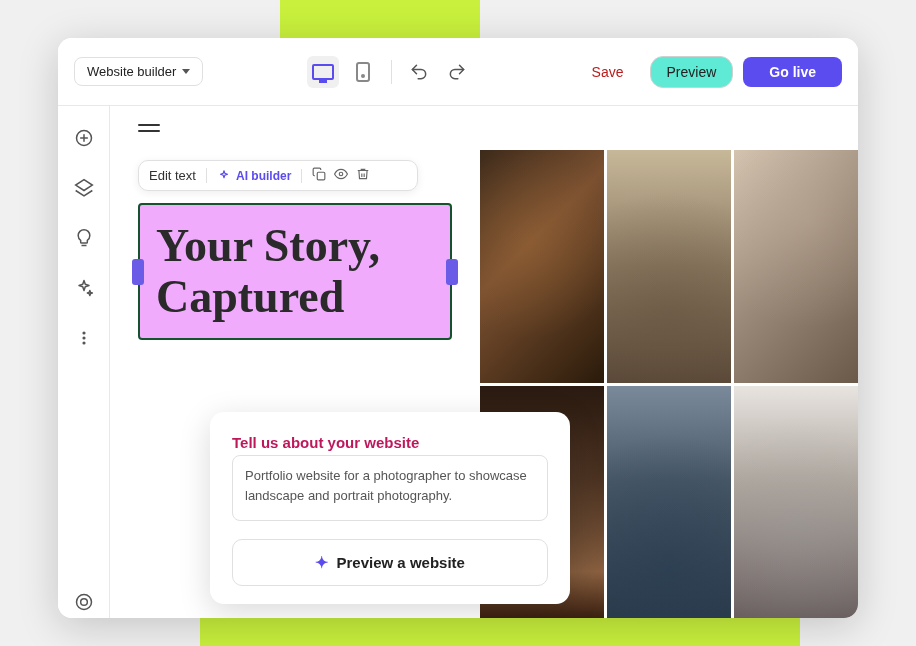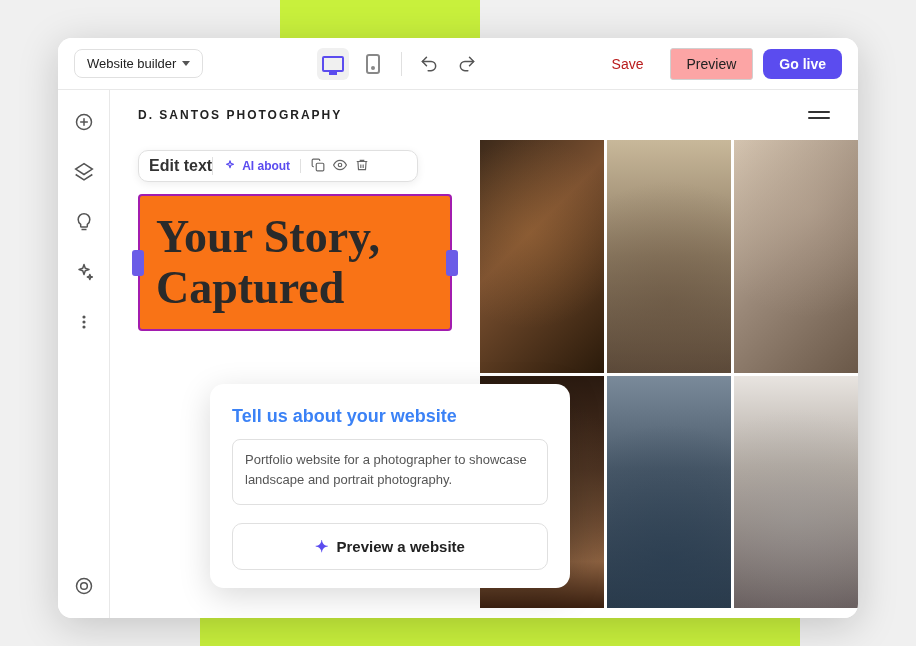--- a/index.html
+++ b/index.html
@@ -49,21 +49,21 @@
       box-shadow: 0 8px 40px rgba(0,0,0,0.18);
       overflow: hidden;
       z-index: 10;
     }
 
     
     .top-bar {
       display: flex;
       align-items: center;
       justify-content: space-between;
-      height: 52px;
+      height: 68px;
       padding: 0 16px;
       background: #fff;
       border-bottom: 1px solid #e8e8e8;
     }
     .top-bar-left {
       display: flex;
       align-items: center;
       gap: 6px;
     }
     .website-builder-btn {
@@ -136,29 +136,29 @@
       background: transparent;
       font-size: 14px;
       font-weight: 500;
       color: #b91c1c;
       cursor: pointer;
       border-radius: 7px;
     }
     .preview-btn {
       padding: 7px 16px;
       border: 1px solid #d0d0d0;
-      background: #fca5a5;
+      background: #5eead4;
       font-size: 14px;
       font-weight: 500;
       color: #222;
       cursor: pointer;
-      border-radius: 3px;
+      border-radius: 13px;
     }
     .golive-btn {
-      padding: 7px 16px;
+      padding: 7px 26px;
       border: none;
       background: #5b4cef;
       color: #fff;
       font-size: 14px;
       font-weight: 600;
       cursor: pointer;
       border-radius: 8px;
     }
 
     
@@ -259,24 +259,24 @@
       gap: 0;
       background: #fff;
       border: 1px solid #e0e0e0;
       border-radius: 10px;
       padding: 6px 10px;
       width: 280px;
       margin-bottom: 12px;
       box-shadow: 0 2px 8px rgba(0,0,0,0.07);
     }
     .toolbar-edit-text {
-      font-size: 16px;
+      font-size: 13px;
       color: #333;
-      font-weight: 700;
-      padding-right: 0;
+      font-weight: 400;
+      padding-right: 10px;
       border-right: 1px solid #e0e0e0;
       cursor: pointer;
     }
     .toolbar-ai-writer {
       display: flex;
       align-items: center;
       gap: 5px;
       padding: 0 10px;
       font-size: 12px;
       font-weight: 600;
@@ -289,25 +289,25 @@
       align-items: center;
       gap: 8px;
       padding-left: 10px;
     }
     .toolbar-icon {
       color: #666;
       font-size: 13px;
       cursor: pointer;
     }
     .text-block {
-      border: 2px solid #a21caf;
+      border: 2px solid #14532d;
       border-radius: 4px;
       padding: 16px;
       position: relative;
-      background: #f97316;
+      background: #f0abfc;
     }
     .resize-handle-left {
       position: absolute;
       left: -8px;
       top: 50%;
       transform: translateY(-50%);
       width: 12px;
       height: 26px;
       background: #6b5ce7;
       border-radius: 3px;
@@ -409,24 +409,24 @@
       bottom: 30px;
       left: 100px;
       width: 360px;
       background: #fff;
       border-radius: 14px;
       box-shadow: 0 8px 32px rgba(0,0,0,0.15);
       padding: 22px 22px 18px 22px;
       z-index: 50;
     }
     .ai-dialog-title {
-      font-size: 18px;
+      font-size: 15px;
       font-weight: 600;
-      color: #3b82f6;
-      margin-bottom: 12px;
+      color: #be185d;
+      margin-bottom: 4px;
     }
     .ai-dialog-textarea {
       width: 100%;
       height: 66px;
       border: 1px solid #e0e0e0;
       border-radius: 8px;
       padding: 10px 12px;
       font-size: 13px;
       color: #555;
       resize: none;
@@ -587,38 +587,37 @@
             <circle cx="12" cy="12" r="9"></circle>
             <circle cx="12" cy="12" r="4"></circle>
           </svg>
       </div>
     </div>
 
     <div class="canvas-area">
       <div class="website-canvas">
 
         <div class="site-header">
-          <div class="site-logo">D. SANTOS PHOTOGRAPHY</div>
           <div class="hamburger">
             <span></span>
             <span></span>
           </div>
         </div>
 
         <div class="content-layout">
 
           <div class="hero-section">
 
             <div class="text-toolbar">
               <span class="toolbar-edit-text">Edit text</span>
               <span class="toolbar-ai-writer">
                 <svg width="14" height="14" viewBox="0 0 24 24" fill="none" stroke="#5b4cef" stroke-width="2">
                   <path d="M12 3l1.5 4.5L18 9l-4.5 1.5L12 15l-1.5-4.5L6 9l4.5-1.5z" stroke-linecap="round" stroke-linejoin="round"></path>
                 </svg>
-                <span>AI about</span>
+                <span>AI builder</span>
               </span>
               <div class="toolbar-icons">
                 <span class="toolbar-icon">
                   <svg width="14" height="14" viewBox="0 0 24 24" fill="none" stroke="currentColor" stroke-width="2">
                       <rect x="9" y="9" width="13" height="13" rx="2"></rect>
                       <path d="M5 15H4a2 2 0 0 1-2-2V4a2 2 0 0 1 2-2h9a2 2 0 0 1 2 2v1"></path>
                     </svg>
                 </span>
                 <span class="toolbar-icon">
                   <svg width="14" height="14" viewBox="0 0 24 24" fill="none" stroke="currentColor" stroke-width="2">

